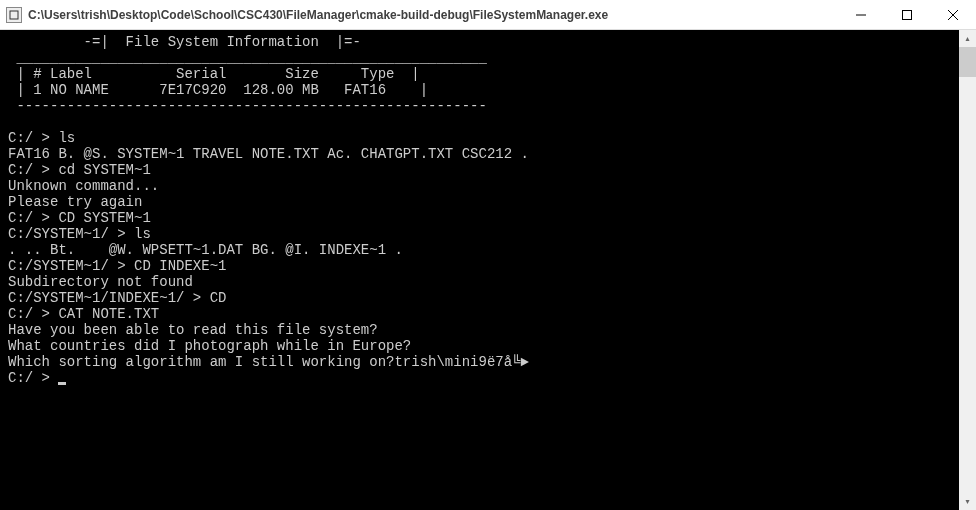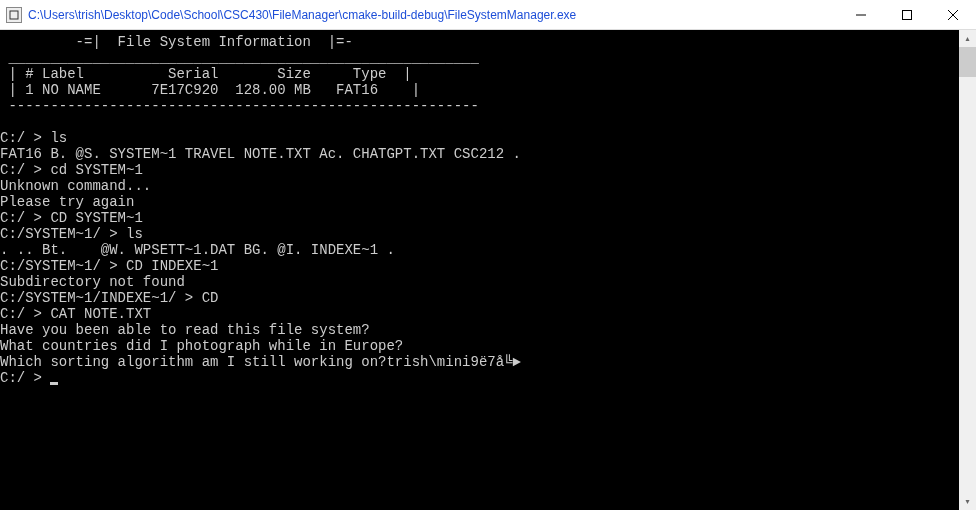--- a/index.html
+++ b/index.html
@@ -25,24 +25,25 @@
       margin-right: 6px;
       border: 1px solid #888;
       background: #eee;
       display: flex;
       align-items: center;
       justify-content: center;
     }
     .app-icon svg { width: 10px; height: 10px; }
     .title-text {
       font-size: 12px;
-      color: #1d4ed8;
+      color: #404040;
       flex: 1;
       white-space: nowrap;
       overflow: hidden;
+      font-weight: bold;
     }
     .win-controls {
       display: flex;
       height: 100%;
     }
     .win-btn {
       width: 46px;
       height: 100%;
       display: flex;
       align-items: center;
@@ -55,21 +56,21 @@
       position: absolute;
       top: 30px;
       left: 0;
       right: 0;
       bottom: 0;
       background: #000;
       color: #ccc;
       font-family: Consolas, 'Courier New', monospace;
       font-size: 14px;
       line-height: 16px;
-      padding: 4px 0;
+      padding: 4px 8px;
       white-space: pre;
       overflow: hidden;
     }
     .scrollbar {
       position: absolute;
       top: 30px;
       right: 0;
       width: 17px;
       bottom: 0;
       background: #f0f0f0;

